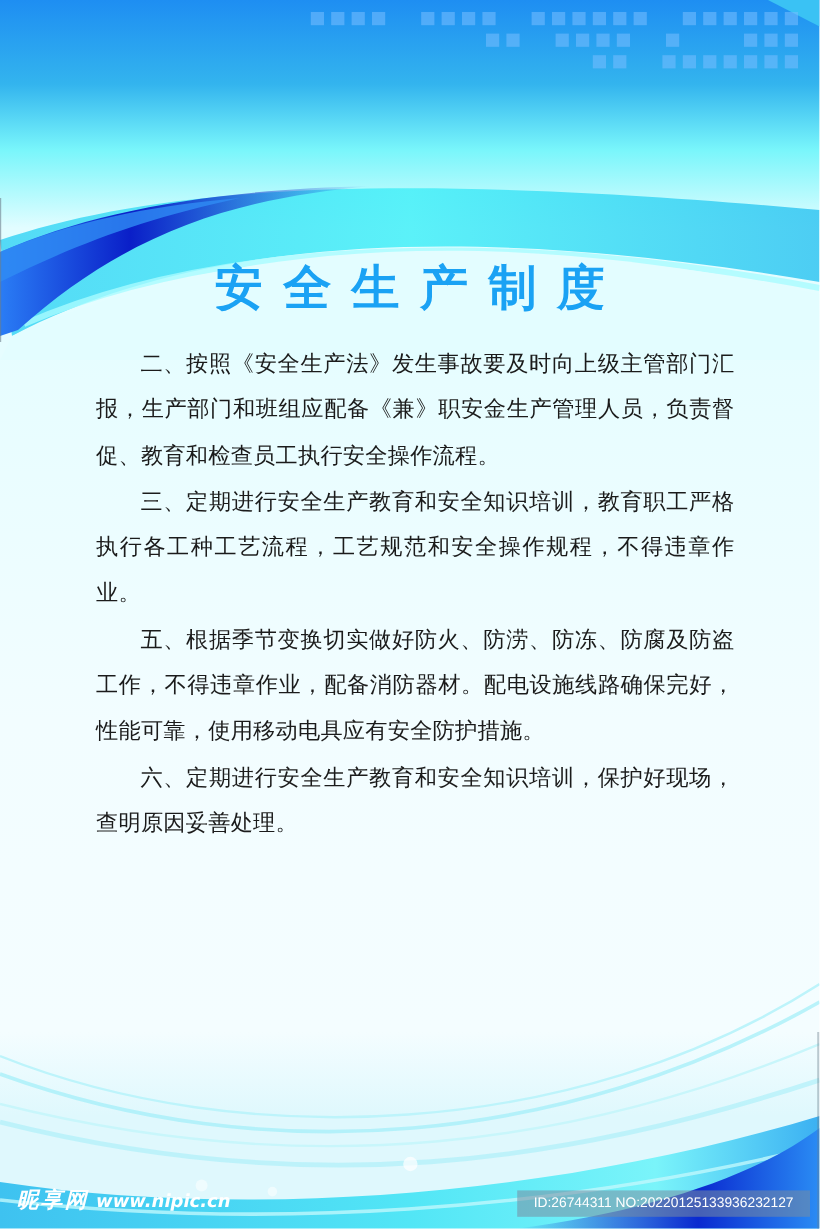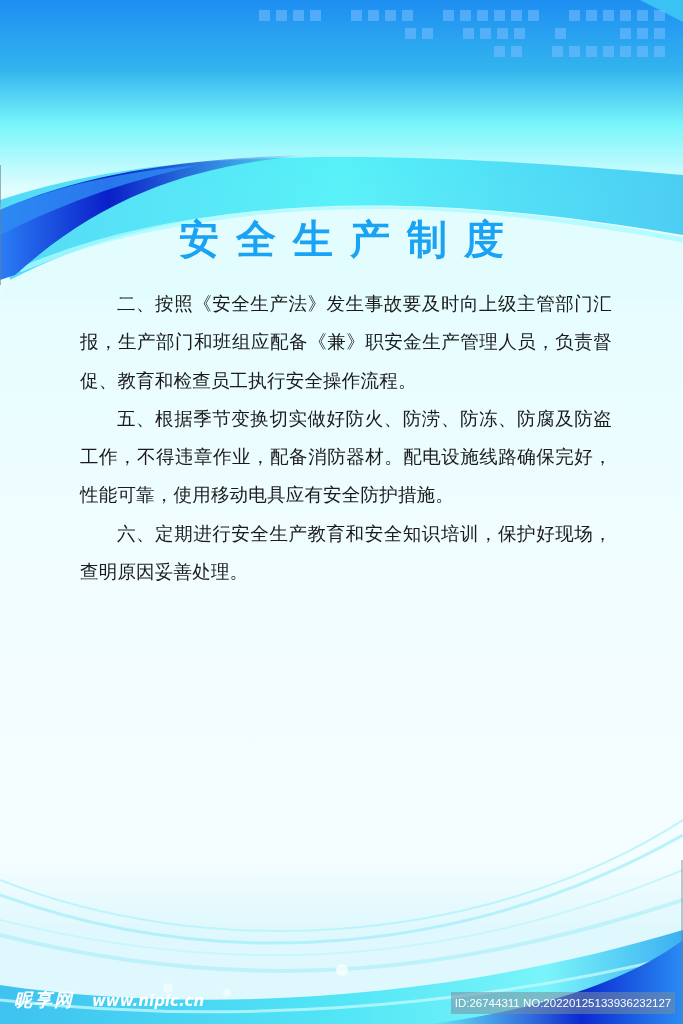--- a/index.html
+++ b/index.html
@@ -17,27 +17,27 @@
     position: absolute; top: 212px; left: 0; width: 683px; text-align: center;
     font-family: "DejaVu Sans", sans-serif; font-weight: bold; font-size: 40px; letter-spacing: 17px;
     color: #1aa2f4; text-indent: 17px;
   }
   .content { position: absolute; top: 285px; left: 80px; width: 532px; }
   .para {
     margin: 0; font-family: "DejaVu Sans", sans-serif; font-size: 18.5px; line-height: 38.3px;
     color: #1b1b1b; text-indent: 37px; text-align: justify; letter-spacing: 0.2px;
   }
   .footer-logo {
-    position: absolute; left: 14px; bottom: 12px; display: flex; align-items: baseline; gap: 18px;
+    position: absolute; left: 14px; bottom: 12px; display: flex; align-items: baseline; gap: 6px;
     color: #ffffff; font-family: "DejaVu Sans", sans-serif; font-style: italic;
   }
   .footer-logo .brand { font-size: 18px; font-weight: bold; letter-spacing: 2px; }
   .footer-logo .url { font-size: 15px; font-weight: bold; text-align: center; }
   .footer-id {
-    position: absolute; right: 8px; bottom: 10px; width: 224px; height: 22px;
+    position: absolute; right: 8px; bottom: 10px; width: 244px; height: 22px;
     background: rgba(120, 140, 160, 0.55); color: #ffffff;
     font-family: "Liberation Sans", sans-serif; font-size: 11.5px; line-height: 22px; text-align: center;
   }
 </style>
 </head>
 <body>
 
 <div class="poster">
 
   <svg class="bg-svg" viewBox="0 0 683 1024" preserveAspectRatio="none">
@@ -147,20 +147,21 @@
         <span></span>
         <span></span>
         <span></span>
     </div>
   </div>
 
   <div class="title">安全生产制度</div>
 
   <div class="content">
     <p class="para">二、按照《安全生产法》发生事故要及时向上级主管部门汇报，生产部门和班组应配备《兼》职安金生产管理人员，负责督促、教育和检查员工执行安全操作流程。</p>
+    <p class="para">三、定期进行安全生产教育和安全知识培训，教育职工严格执行各工种工艺流程，工艺规范和安全操作规程，不得违章作业。</p>
     <p class="para">五、根据季节变换切实做好防火、防涝、防冻、防腐及防盗工作，不得违章作业，配备消防器材。配电设施线路确保完好，性能可靠，使用移动电具应有安全防护措施。</p>
     <p class="para">六、定期进行安全生产教育和安全知识培训，保护好现场，查明原因妥善处理。</p>
   </div>
 
   <div class="footer-logo">
     <span class="brand">昵享网</span>
     <span class="url">www.nipic.cn</span>
   </div>
   <div class="footer-id">ID:26744311 NO:20220125133936232127</div>
 </div>

